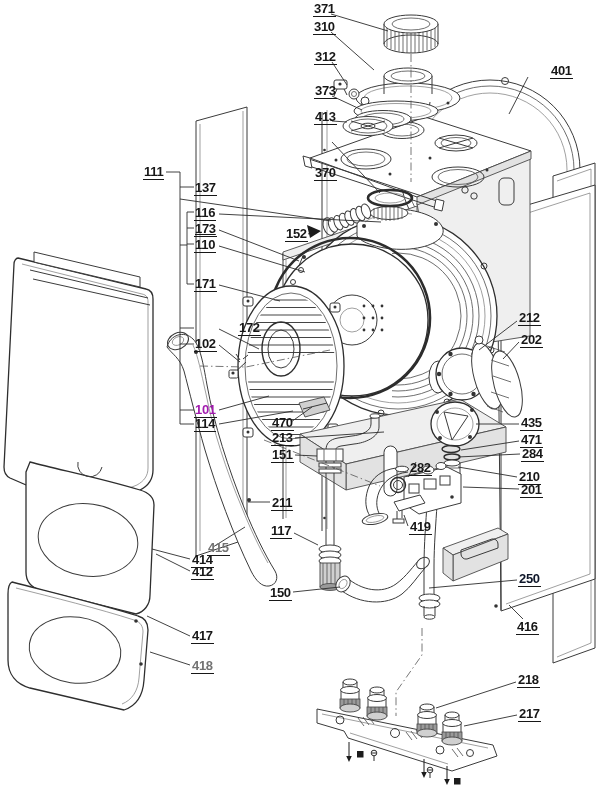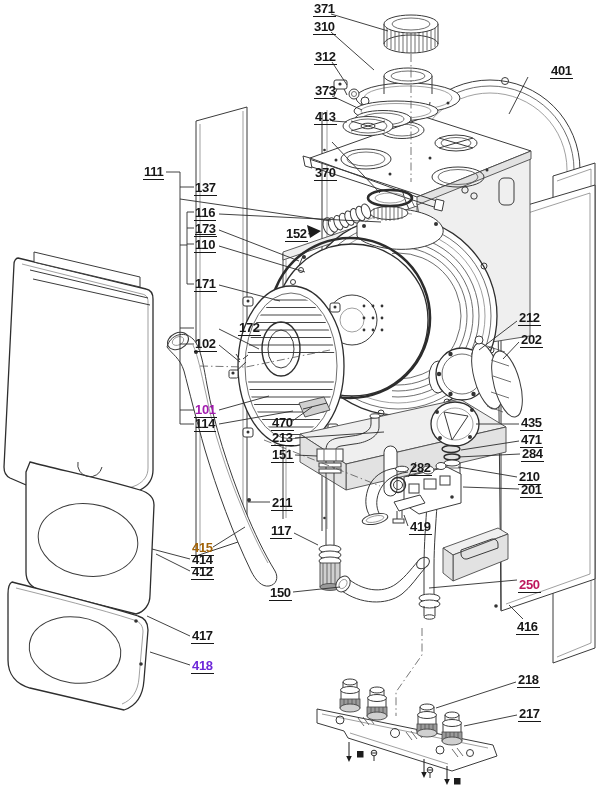--- a/index.html
+++ b/index.html
@@ -631,32 +631,32 @@
       <div class="part-label" style="left: 198px; top: 321px; color: rgb(23, 23, 23); margin-left: 40px;">172</div>
       <div class="part-label" style="left: 194px; top: 337px; color: rgb(23, 23, 23);">102</div>
       <div class="part-label" style="left: 194px; top: 403px; color: #a21caf;">101</div>
       <div class="part-label" style="left: 194px; top: 417px; color: rgb(23, 23, 23);">114</div>
       <div class="part-label" style="left: 271px; top: 416px; color: rgb(23, 23, 23);">470</div>
       <div class="part-label" style="left: 271px; top: 431px; color: rgb(23, 23, 23);">213</div>
       <div class="part-label" style="left: 271px; top: 448px; color: rgb(23, 23, 23);">151</div>
       <div class="part-label" style="left: 271px; top: 496px; color: rgb(23, 23, 23);">211</div>
       <div class="part-label" style="left: 270px; top: 524px; color: rgb(23, 23, 23);">117</div>
       <div class="part-label" style="left: 269px; top: 586px; color: rgb(23, 23, 23);">150</div>
-      <div class="part-label" style="left: 191px; top: 541px; color: #a16207;">415</div>
+      <div class="part-label" style="left: 207px; top: 541px; color: #737373;">415</div>
       <div class="part-label" style="left: 191px; top: 553px; color: rgb(23, 23, 23);">414</div>
       <div class="part-label" style="left: 191px; top: 565px; color: rgb(23, 23, 23);">412</div>
       <div class="part-label" style="left: 191px; top: 629px; color: rgb(23, 23, 23);">417</div>
-      <div class="part-label" style="left: 191px; top: 659px; color: #6d28d9;">418</div>
+      <div class="part-label" style="left: 191px; top: 659px; color: #737373;">418</div>
       <div class="part-label" style="left: 518px; top: 311px; color: rgb(23, 23, 23);">212</div>
       <div class="part-label" style="left: 520px; top: 333px; color: rgb(23, 23, 23);">202</div>
       <div class="part-label" style="left: 520px; top: 416px; color: rgb(23, 23, 23);">435</div>
       <div class="part-label" style="left: 520px; top: 433px; color: rgb(23, 23, 23);">471</div>
       <div class="part-label" style="left: 521px; top: 447px; color: rgb(23, 23, 23);">284</div>
       <div class="part-label" style="left: 518px; top: 470px; color: rgb(23, 23, 23);">210</div>
       <div class="part-label" style="left: 520px; top: 483px; color: rgb(23, 23, 23);">201</div>
       <div class="part-label" style="left: 409px; top: 449px; color: rgb(23, 23, 23); margin-top: 12px;">282</div>
       <div class="part-label" style="left: 409px; top: 520px; color: rgb(23, 23, 23);">419</div>
-      <div class="part-label" style="left: 518px; top: 572px; color: #be185d; margin-top: 6px;">250</div>
+      <div class="part-label" style="left: 518px; top: 572px; color: #0f172a;">250</div>
       <div class="part-label" style="left: 516px; top: 620px; color: rgb(23, 23, 23);">416</div>
       <div class="part-label" style="left: 517px; top: 673px; color: rgb(23, 23, 23);">218</div>
       <div class="part-label" style="left: 518px; top: 707px; color: rgb(23, 23, 23);">217</div>
     </div>
 </div>
 
 </body></html>

